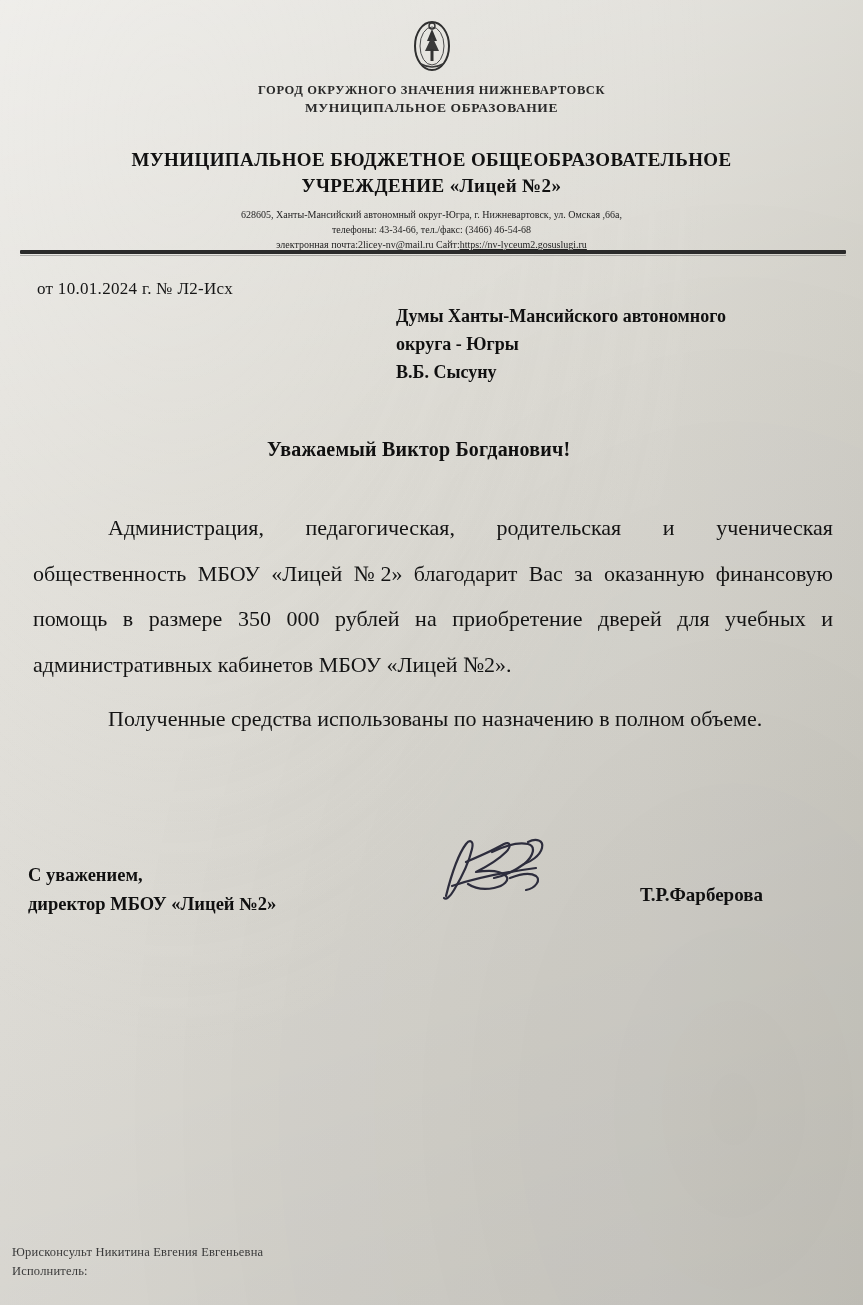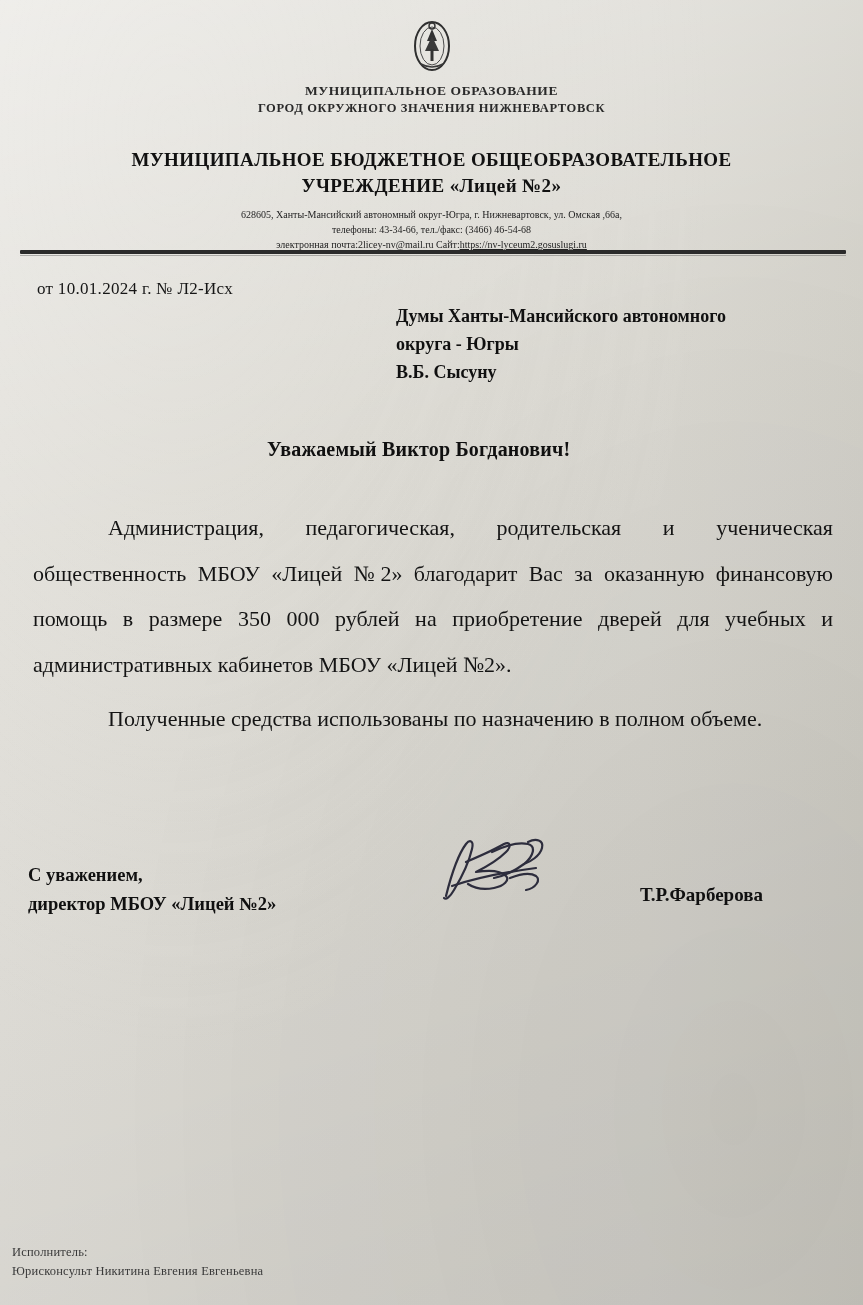--- a/index.html
+++ b/index.html
@@ -200,22 +200,22 @@
   <div class="letterhead">
     <svg class="emblem" viewBox="0 0 46 56">
       <ellipse cx="23" cy="26" rx="17" ry="24" fill="none" stroke="#2f2f2f" stroke-width="2"></ellipse>
       <ellipse cx="23" cy="26" rx="12" ry="19" fill="none" stroke="#4a4a4a" stroke-width="1"></ellipse>
       <path d="M23 9 L18 21 L28 21 Z" fill="#333"></path>
       <path d="M23 16 L16 31 L30 31 Z" fill="#3a3a3a"></path>
       <rect x="21.5" y="29" width="3" height="12" fill="#333"></rect>
       <path d="M12 44 Q23 50 34 44" fill="none" stroke="#3a3a3a" stroke-width="1.6"></path>
       <circle cx="23" cy="6" r="3" fill="none" stroke="#333" stroke-width="1.4"></circle>
     </svg>
+    <div class="org-line small">ГОРОД ОКРУЖНОГО ЗНАЧЕНИЯ НИЖНЕВАРТОВСК</div>
     <div class="org-line">МУНИЦИПАЛЬНОЕ ОБРАЗОВАНИЕ</div>
-    <div class="org-line small">ГОРОД ОКРУЖНОГО ЗНАЧЕНИЯ НИЖНЕВАРТОВСК</div>
 
     <div class="inst-name">
       <span>МУНИЦИПАЛЬНОЕ  БЮДЖЕТНОЕ ОБЩЕОБРАЗОВАТЕЛЬНОЕ</span>
       <span class="l2">УЧРЕЖДЕНИЕ «Лицей №2»</span>
     </div>
 
     <div class="addr">
       <div>628605,  Ханты-Мансийский автономный округ-Югра, г. Нижневартовск,  ул. Омская ,66а,</div>
       <div>телефоны: 43-34-66,  тел./факс: (3466) 46-54-68</div>
       <div>
@@ -254,16 +254,16 @@
       <path d="M60 20 C72 14 86 10 96 12 C104 14 102 24 92 32 C84 38 72 44 62 46"></path>
       <path d="M78 46 C88 42 98 40 104 44 C109 48 104 56 94 58"></path>
       <path d="M20 54 C44 46 74 40 104 36"></path>
       <path d="M96 10 C104 6 112 8 110 16 C108 24 98 30 92 32"></path>
     </g>
   </svg>
 
   <div class="sign-name">Т.Р.Фарберова</div>
 
   <div class="executor">
+    <div>Юрисконсульт Никитина Евгения Евгеньевна</div>
     <div>Исполнитель:</div>
-    <div>Юрисконсульт Никитина Евгения Евгеньевна</div>
   </div>
 </div>
 
 </body></html>

